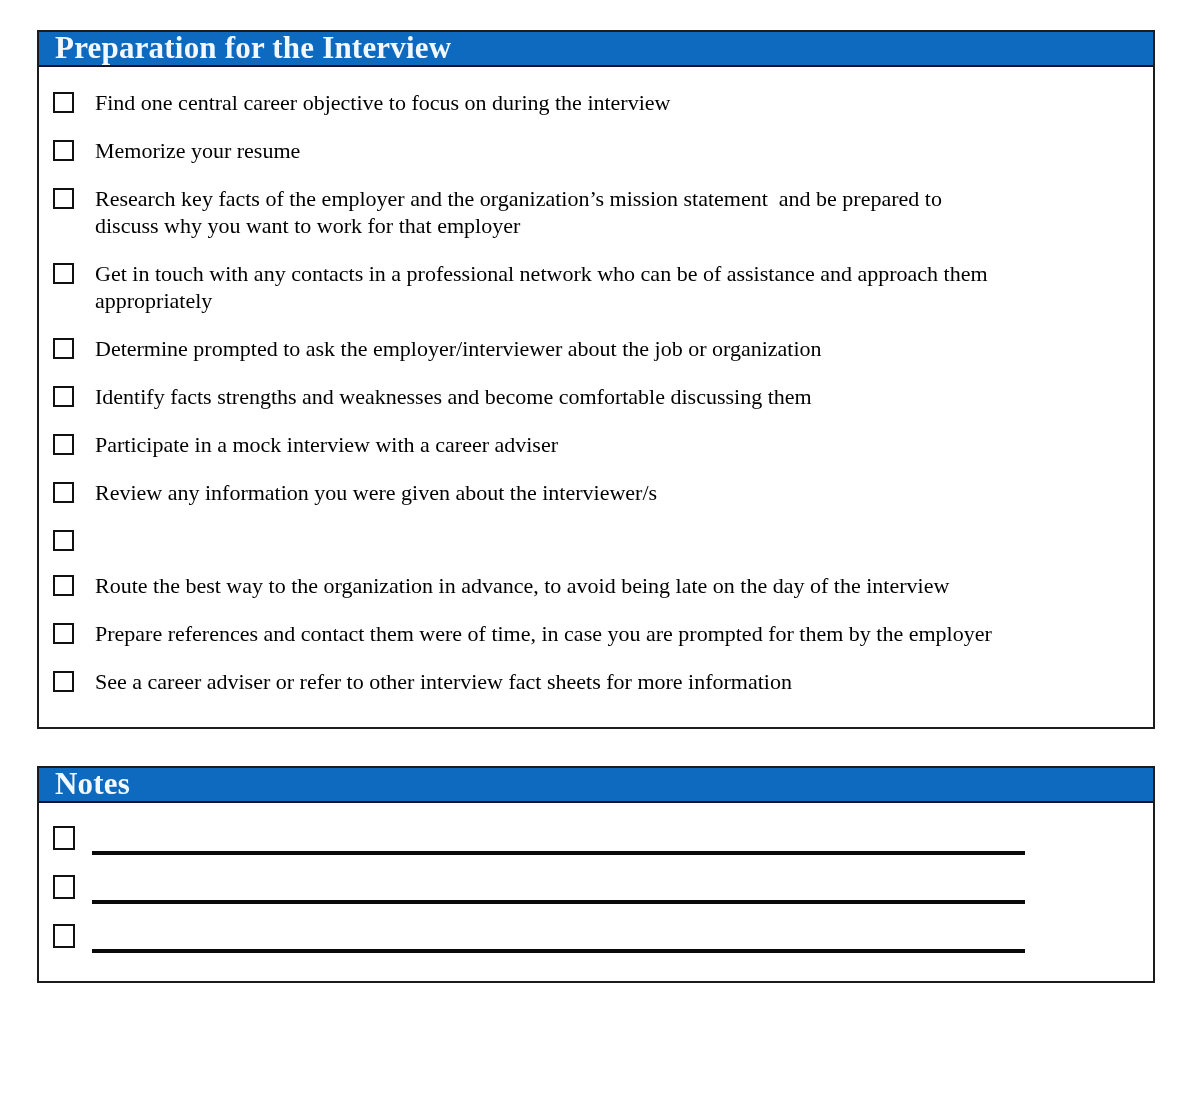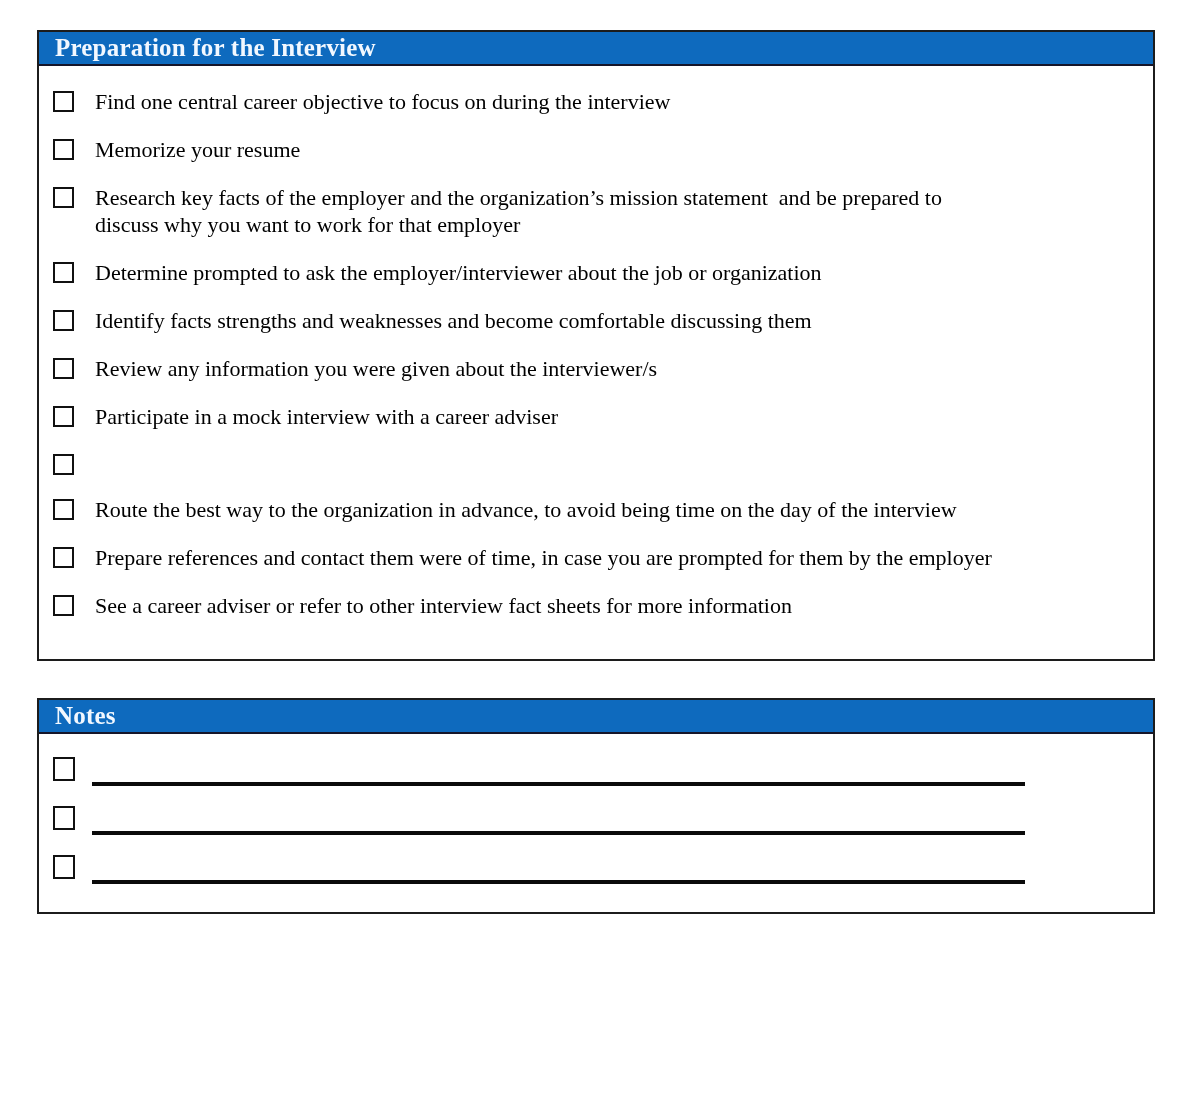--- a/index.html
+++ b/index.html
@@ -22,26 +22,26 @@
     background: #ffffff;
   }
   .bar {
     background: var(--accent, #0e6abe);
     border-bottom: 2px solid var(--bar_edge, #15152a);
     padding: 2px 0 3px 16px;
   }
   .bar .bar-title {
     color: var(--header_text, #f2f8ff);
     font-weight: bold;
-    font-size: 25px;
+    font-size: 31px;
     line-height: 27px;
     letter-spacing: 0.2px;
   }
   .content {
-    padding: 22px 24px 24px 14px;
+    padding: 22px 24px 16px 14px;
   }
   .row {
     display: flex;
     align-items: flex-start;
     margin-bottom: 21px;
   }
   .row:last-child { margin-bottom: 16px; }
   .cb {
     flex: 0 0 auto;
     width: 17px;
@@ -95,40 +95,45 @@
         <span class="cb"></span>
         <span class="txt">Memorize your resume</span>
       </div>
       <div class="row">
         <span class="cb"></span>
         <span class="txt">Research key facts of the employer and the organization’s mission statement  and be prepared to
 discuss why you want to work for that employer</span>
       </div>
       <div class="row">
         <span class="cb"></span>
+        <span class="txt">Get in touch with any contacts in a professional network who can be of assistance and approach them
+appropriately</span>
+      </div>
+      <div class="row">
+        <span class="cb"></span>
         <span class="txt">Determine prompted to ask the employer/interviewer about the job or organization</span>
       </div>
       <div class="row">
         <span class="cb"></span>
         <span class="txt">Identify facts strengths and weaknesses and become comfortable discussing them</span>
       </div>
       <div class="row">
         <span class="cb"></span>
-        <span class="txt">Review any information you were given about the interviewer/s</span>
+        <span class="txt">Participate in a mock interview with a career adviser</span>
       </div>
       <div class="row">
         <span class="cb"></span>
-        <span class="txt">Participate in a mock interview with a career adviser</span>
+        <span class="txt">Review any information you were given about the interviewer/s</span>
       </div>
       <div class="row">
         <span class="cb"></span>
       </div>
       <div class="row">
         <span class="cb"></span>
-        <span class="txt">Route the best way to the organization in advance, to avoid being time on the day of the interview</span>
+        <span class="txt">Route the best way to the organization in advance, to avoid being late on the day of the interview</span>
       </div>
       <div class="row">
         <span class="cb"></span>
         <span class="txt">Prepare references and contact them were of time, in case you are prompted for them by the employer</span>
       </div>
       <div class="row">
         <span class="cb"></span>
         <span class="txt">See a career adviser or refer to other interview fact sheets for more information</span>
       </div>
     </div>

